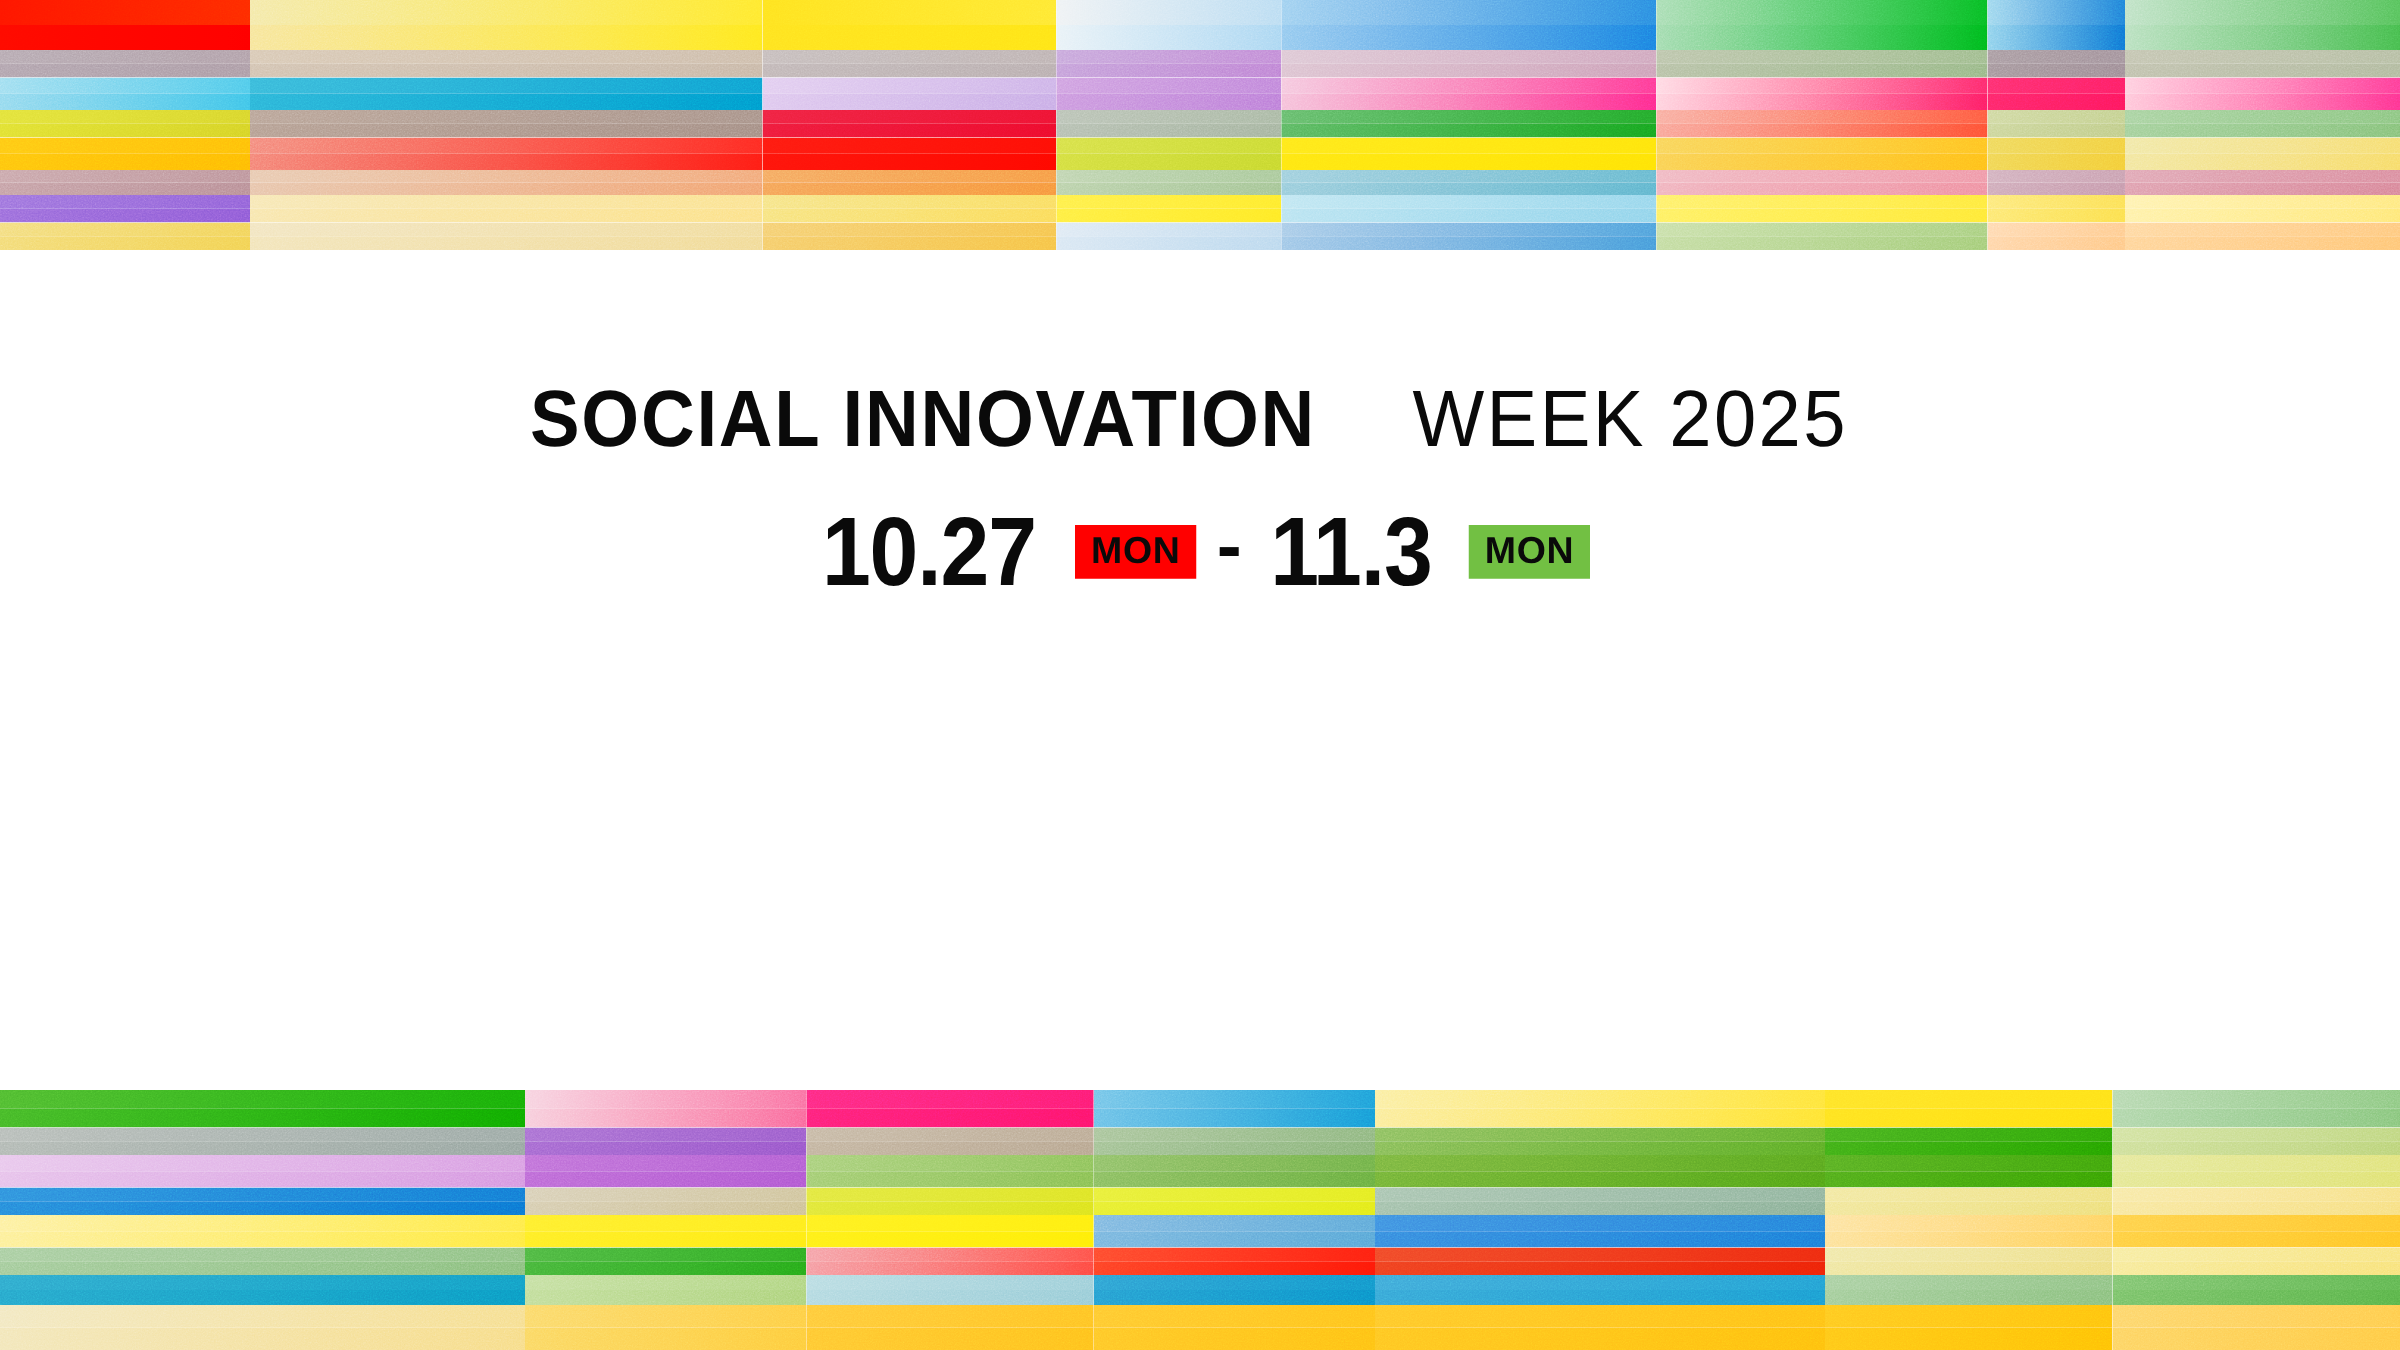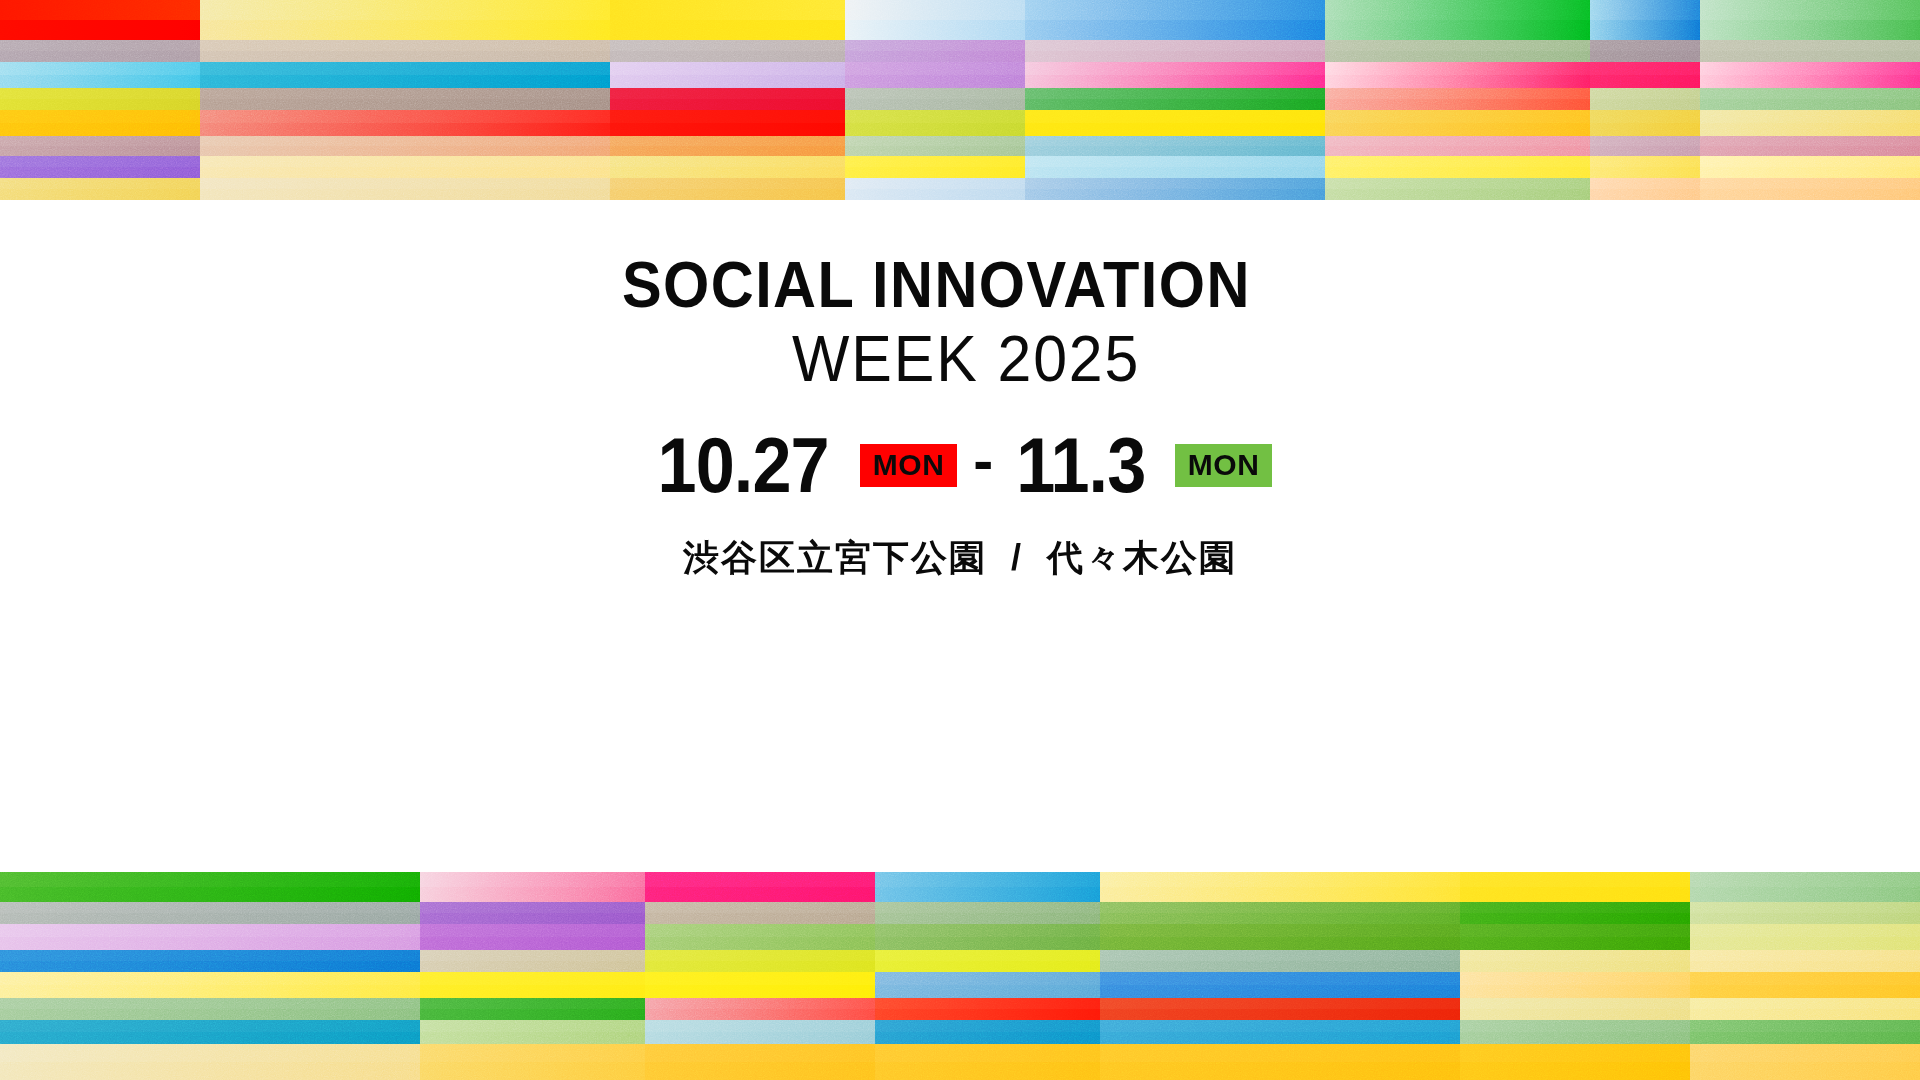--- a/index.html
+++ b/index.html
@@ -66,26 +66,25 @@
     top: 200px;
     width: 1920px;
     height: 672px;
     display: flex;
     flex-direction: column;
     align-items: center;
     justify-content: flex-start;
   }
 
   #tagline {
-    margin-top: 48px;
+    margin-top: 98px;
     display: flex;
     align-items: center;
     white-space: nowrap;
     color: #0a0a0a;
-    flex-direction: column;
   }
   #tagline .bold {
     font-weight: 700;
     font-size: 64px;
     letter-spacing: 1.5px;
     transform: scaleX(.93);
     transform-origin: left center;
   }
   #tagline .light {
     font-weight: 400;
@@ -466,25 +465,20 @@
 
 
     <div id="dateline">
       <span class="dnum">10.27</span>
       <span class="daybadge" id="badge-start" style="background: rgb(255, 0, 0);">MON</span>
       <span class="dash">-</span>
       <span class="dnum">11.3</span>
       <span class="daybadge" id="badge-end" style="background: rgb(114, 192, 67);">MON</span>
     </div>
 
-    <div id="venue">
-      <span>渋谷区立宮下公園</span>
-      <span class="sep">/</span>
-      <span>代々木公園</span>
-    </div>
 
   </div>
 
   <div class="band" id="band-bottom">
     <div class="rows">
         <div class="band-row" style="height: 30px;">
           <div class="band-cell" style="width: 420px;">
             <div class="sub a" style="background: linear-gradient(to right, rgb(79, 186, 48), rgb(24, 172, 8));"></div>
             <div class="sub b" style="background: linear-gradient(to right, rgb(69, 183, 40), rgb(16, 169, 0));"></div>
           </div>

